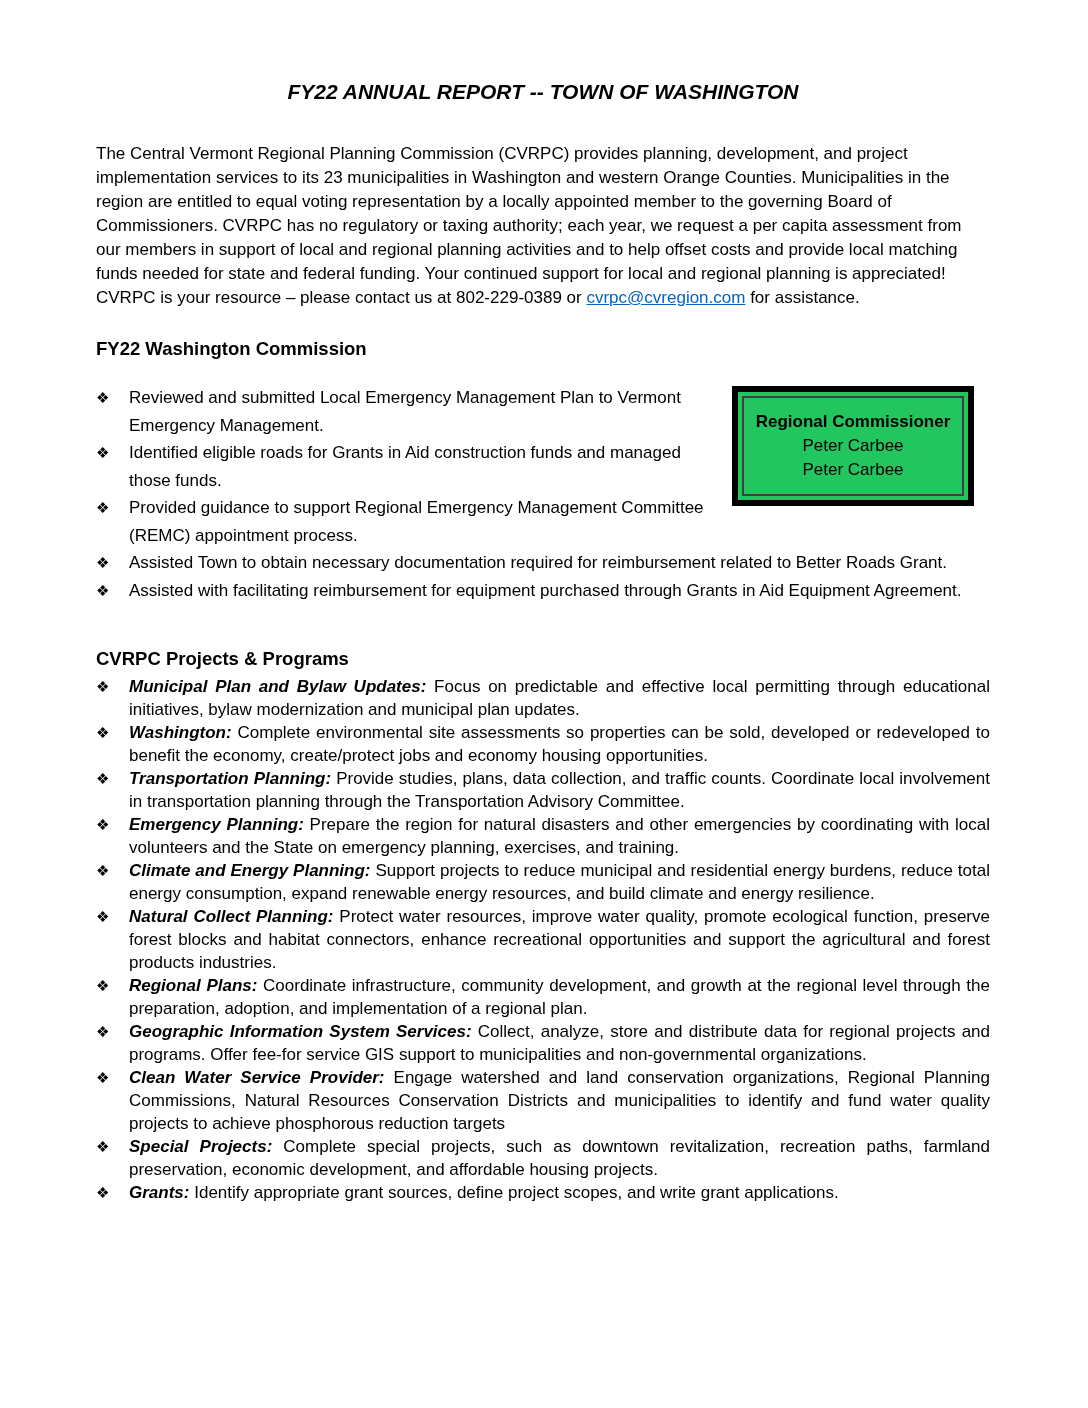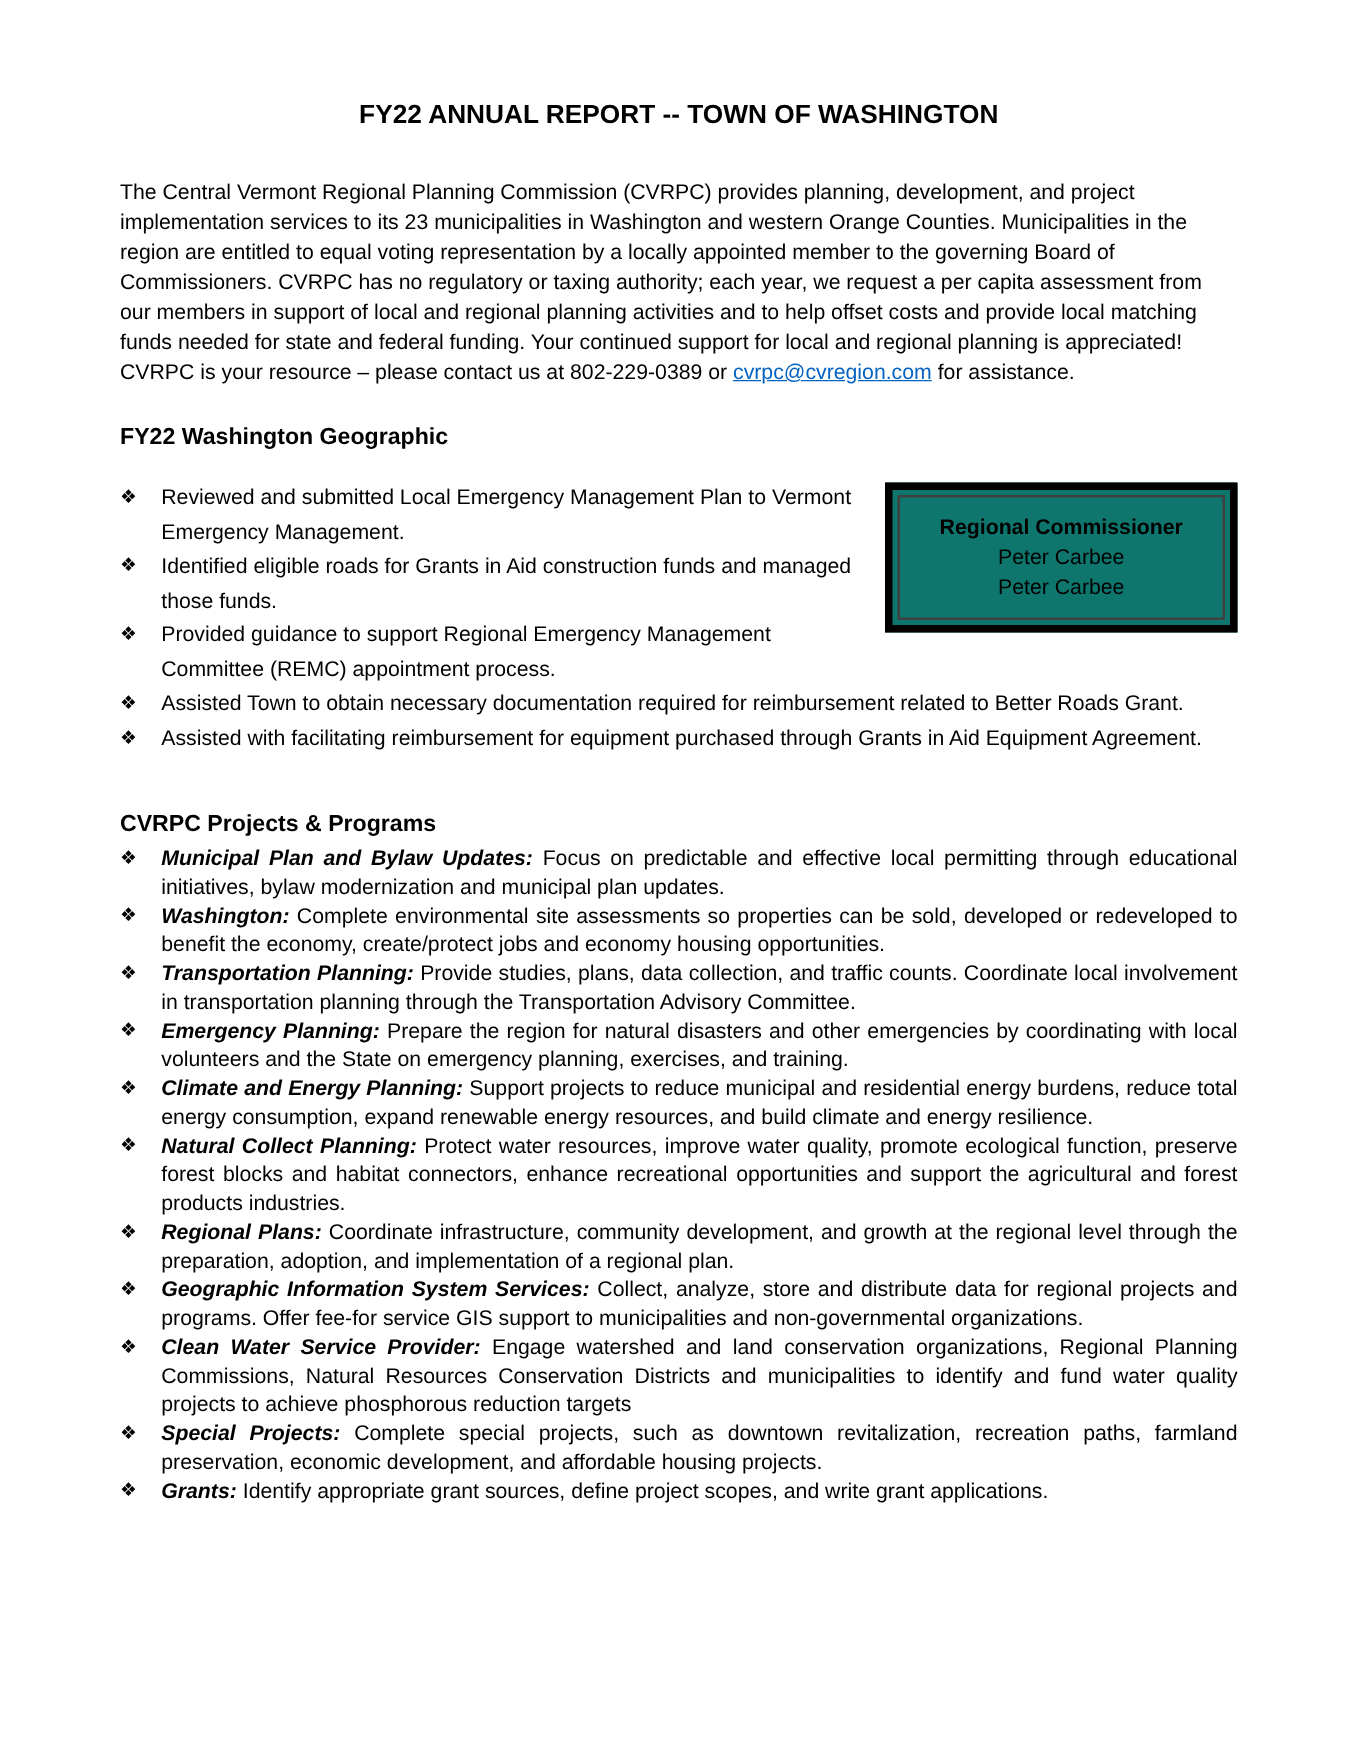--- a/index.html
+++ b/index.html
@@ -15,20 +15,21 @@
   .page {
     width: 1088px;
     height: 1408px;
     padding: 80px 98px 40px 96px;
   }
   .doc-title {
     text-align: center;
     font-size: 21px;
     font-weight: bold;
     margin: 0 0 38px 0;
+    font-style: italic;
   }
   .intro {
     font-size: 17px;
     line-height: 24px;
     margin: 0 0 28px 0;
   }
   .email-link {
     color: var(--link-blue, #0563C1);
     text-decoration: underline;
     cursor: pointer;
@@ -38,25 +39,25 @@
     font-size: 18.5px;
     font-weight: bold;
     margin: 0 0 24px 0;
   }
   .projects-heading {
     clear: both;
     margin: 44px 0 5px 0;
   }
   .commissioner-box {
     float: right;
-    width: 282px;
+    width: 242px;
     border: 6px solid #000000;
     padding: 4px;
-    margin: 2px 0 14px 22px;
-    background: #0f766e;
+    margin: 2px 16px 14px 22px;
+    background: #22c55e;
   }
   .commissioner-box .box-inner {
     border: 2px solid #404040;
     padding: 12px 4px;
     text-align: center;
     font-size: 17px;
     line-height: 24px;
   }
   .box-role { font-weight: bold; }
   .list { margin: 0; }
@@ -83,21 +84,21 @@
 </style>
 </head>
 <body>
 
 <div class="page">
 
   <h1 class="doc-title">FY22 ANNUAL REPORT -- TOWN OF WASHINGTON</h1>
 
   <p class="intro"><span>The Central Vermont Regional Planning Commission (CVRPC) provides planning, development, and project implementation services to its 23 municipalities in Washington and western Orange Counties.  Municipalities in the region are entitled to equal voting representation by a locally appointed member to the governing Board of Commissioners.  CVRPC has no regulatory or taxing authority; each year, we request a per capita assessment from our members in support of local and regional planning activities and to help offset costs and provide local matching funds needed for state and federal funding.  Your continued support for local and regional planning is appreciated!  CVRPC is your resource – please contact us at 802-229-0389 or </span><a class="email-link" href="#">cvrpc@cvregion.com</a><span> for assistance.</span></p>
 
-  <h2 class="section-heading">FY22 Washington Geographic</h2>
+  <h2 class="section-heading">FY22 Washington Commission</h2>
 
   <div class="commissioner-box">
     <div class="box-inner">
       <div class="box-role">Regional Commissioner</div>
       <div class="box-name">Peter Carbee</div>
       <div class="box-name">Peter Carbee</div>
     </div>
   </div>
 
   <div class="list activities">

